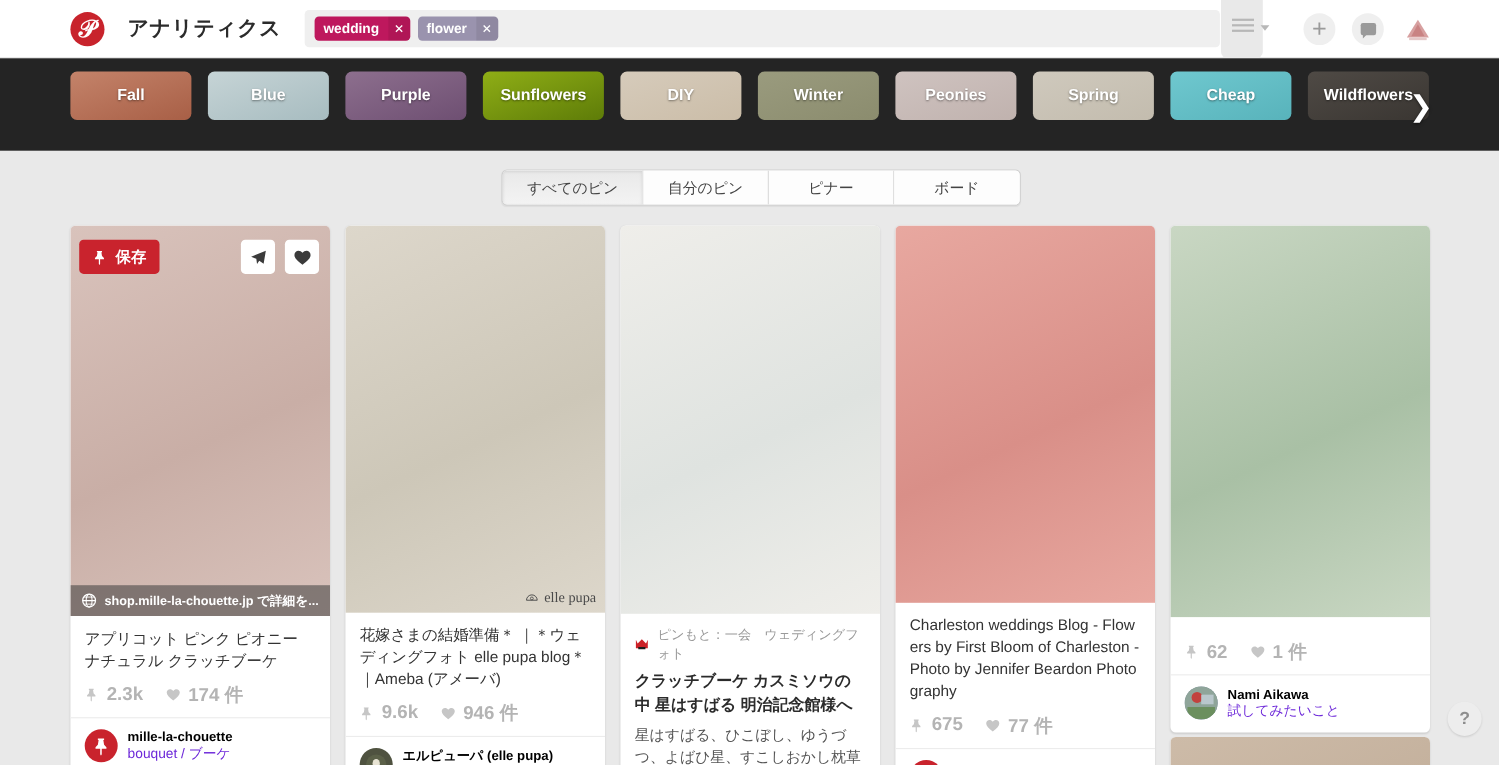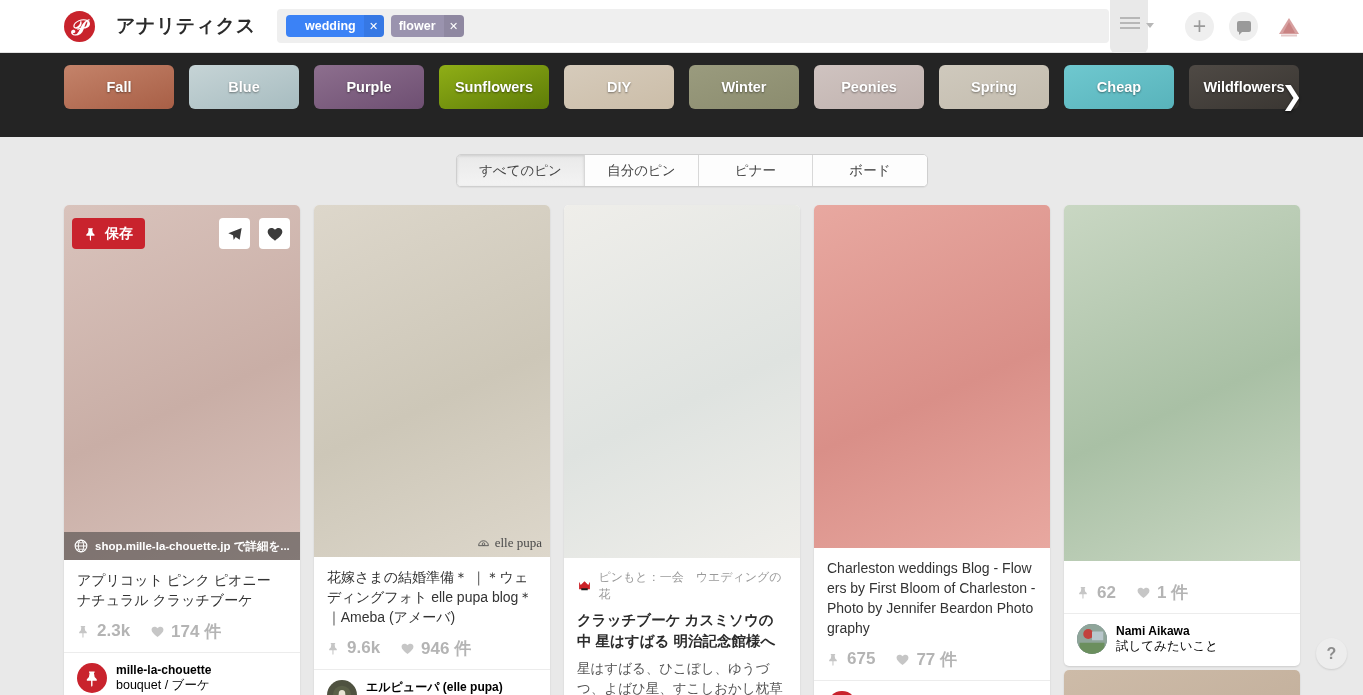--- a/index.html
+++ b/index.html
@@ -229,21 +229,21 @@
     display: flex; align-items: center; gap: 9px;
   }
   .av {
     width: 30px; height: 30px; border-radius: 50%;
     flex: 0 0 30px;
     display: flex; align-items: center; justify-content: center;
     overflow: hidden;
   }
   .attrib-txt { line-height: 1.25; min-width: 0; }
   .attrib-name { font-size: 12px; font-weight: bold; color: #000000; white-space: nowrap; }
-  .attrib-sub { font-size: 12.5px; color: #000000; white-space: nowrap; }
+  .attrib-sub { font-size: 12.5px; color: #6d28d9; white-space: nowrap; }
 
   .help-btn {
     position: absolute; right: 16px; bottom: 26px;
     width: 31px; height: 31px; border-radius: 50%;
     background: #ededed;
     display: flex; align-items: center; justify-content: center;
     color: #8d8d8d; font-size: 16px; font-weight: bold;
     box-shadow: 0 1px 2px rgba(0,0,0,.12);
     z-index: 50;
   }
@@ -252,21 +252,21 @@
 </head>
 <body>
 
 <div class="header">
   <div class="logo">
     <span>𝒫</span>
   </div>
   <div class="app-title">アナリティクス</div>
 
   <div class="searchbar" id="searchbar">
-      <div class="tag" style="background: #3b82f6; padding-left: 11px;">
+      <div class="tag" style="background: #be185d;">
         <span class="tag-label">wedding</span>
         <span class="tag-x">✕</span>
       </div>
       <div class="tag" style="background: rgb(154, 147, 174);">
         <span class="tag-label">flower</span>
         <span class="tag-x">✕</span>
       </div>
     </div>
 
   <div class="hdr-list"></div>
@@ -429,21 +429,21 @@
     <div class="card" style="left: 500px;">
       <div class="card-img" style="height: 353px; background: linear-gradient(155deg, rgb(239, 238, 234) 0%, rgb(223, 227, 224) 55%, rgb(239, 238, 234) 100%);"></div>
       <div class="card-body">
         <div class="pinsrc">
           <span class="pinsrc-ico">
             <svg class="ic" width="13" height="14" viewBox="0 0 24 24">
     <path d="M2 4l3 6 7-7 7 7 3-6v14H2z" fill="#cc2127"></path>
     <path d="M6 16h12v4H6z" fill="#1c1c1c"></path>
             </svg>
           </span>
-      <span>ピンもと：一会　ウエディングの花</span>
+      <span>ピンもと：一会　ウェディングフォト</span>
         </div>
         <div class="card-title bold">クラッチブーケ カスミソウの中 星はすばる 明治記念館様へ</div>
         <div class="card-desc">星はすばる、ひこぼし、ゆうづつ、よばひ星、すこしおかし枕草子の一言をなんとなく思い出しながら束ね</div>
       </div>
     </div>
     <div class="card" style="left: 750px;">
       <div class="card-img" style="height: 343px; background: linear-gradient(155deg, rgb(232, 168, 160) 0%, rgb(217, 143, 136) 55%, rgb(232, 168, 160) 100%);"></div>
       <div class="card-body">
         <div class="card-title">Charleston weddings Blog - Flowers by First Bloom of Charleston - Photo by Jennifer Beardon Photography</div>
         <div class="stats">

